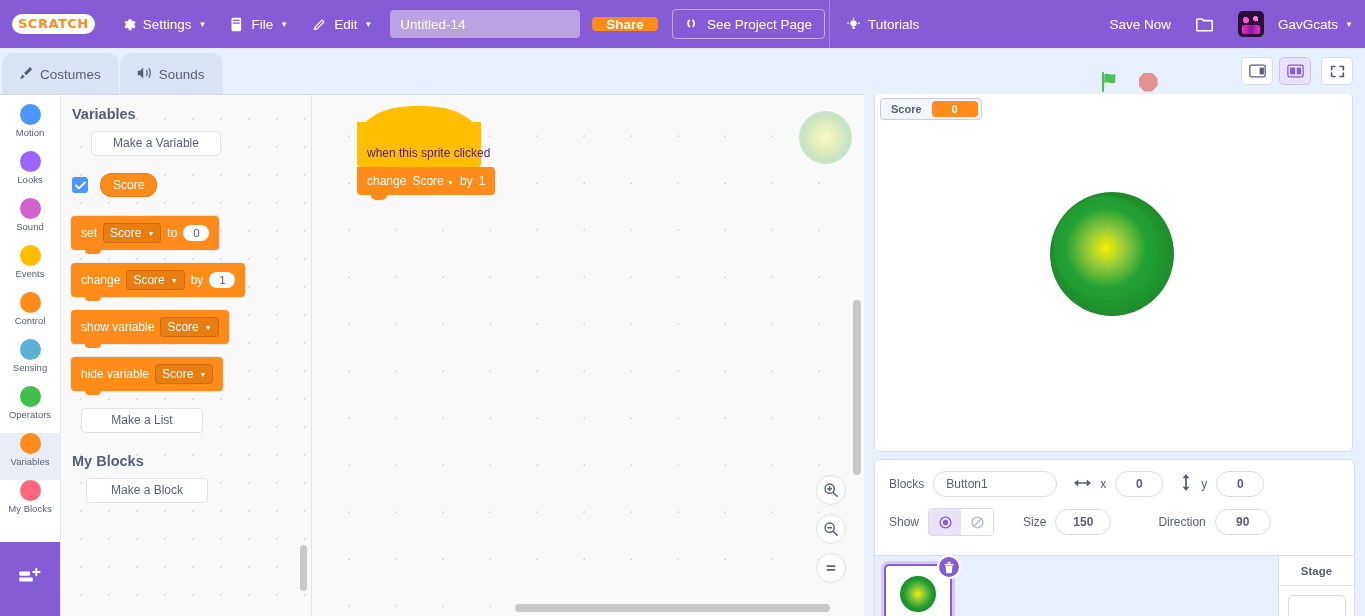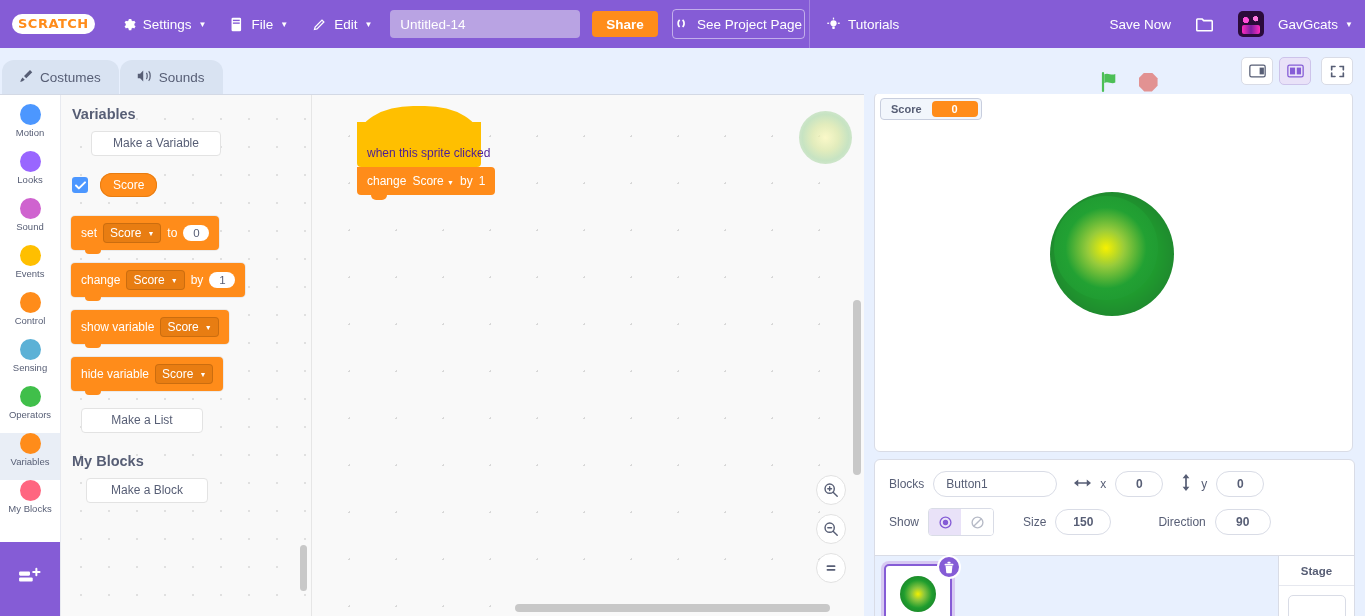--- a/index.html
+++ b/index.html
@@ -32,25 +32,25 @@
   }
   .mb-caret{ font-size:8px; line-height:1; transform:translateY(1px); }
   .mb-icon{ display:inline-flex; align-items:center; }
   .proj-title{
     width:190px; height:28px; margin:0 6px; background:#b9a3e3; border:0;
     border-radius:4px; color:#fff; font-size:13.5px; padding:0 10px;
     font-family:"Liberation Sans", sans-serif;
   }
   .share-btn{
     background:#ff8c1a; border:0; color:#fff; font-size:13.5px; font-weight:bold;
-    height:26px; border-radius:4px; padding:0 14px; margin-left:6px; cursor:pointer;
+    height:14px; border-radius:4px; padding:0 14px; margin-left:6px; cursor:pointer;
   }
   .proj-page{
     display:flex; align-items:center; gap:8px; border:1px solid rgba(255,255,255,.5);
-    height:30px; border-radius:4px; padding:0 2px; margin-left:14px;
+    height:30px; border-radius:4px; padding:0 12px; margin-left:14px;
     font-size:13.5px; cursor:pointer;justify-content:space-between;
   }
   .mb-divider{ width:1px; height:48px; background:rgba(255,255,255,.25); margin:0 4px; }
   .mb-spacer{ flex:1; }
   .avatar{
     width:26px; height:26px; border-radius:5px; margin-right:7px;
     background:
       radial-gradient(circle at 30% 35%, #ff4fd8 0 12%, transparent 13%),
       radial-gradient(circle at 68% 30%, #ff7ae0 0 10%, transparent 11%),
       linear-gradient(#2b0b3a,#2b0b3a);
@@ -64,21 +64,21 @@
   }
 
   
   .tabbar{
     height:46px; background:#e8f0fe; display:flex; align-items:flex-end;
     position:relative; z-index:20;
   }
   .tabs{ display:flex; align-items:flex-end; padding-left:2px; }
   .tab{
     display:flex; align-items:center; gap:7px;
-    height:34px; padding:0 17px 0 15px;
+    height:41px; padding:0 17px 0 15px;
     border-radius:12px 12px 0 0; font-size:13.5px; color:#575e75;
     background:#d9e3f2; cursor:pointer; margin-right:1px;
     border:1px solid transparent; border-bottom:0;
   }
   .tab.active{ background:#fff; color:#855cd6; height:38px; }
   .tabbar-right{
     margin-left:auto; display:flex; align-items:center; gap:10px;
     height:46px; padding-right:12px;
   }
   .greenflag{ width:24px; height:24px; cursor:pointer; }

